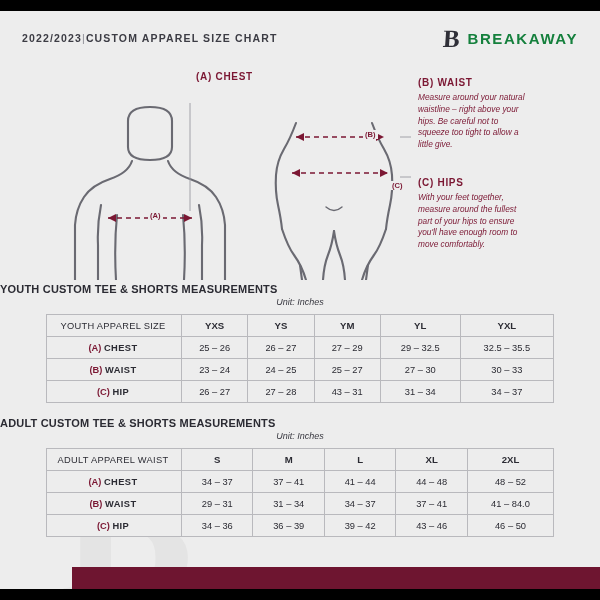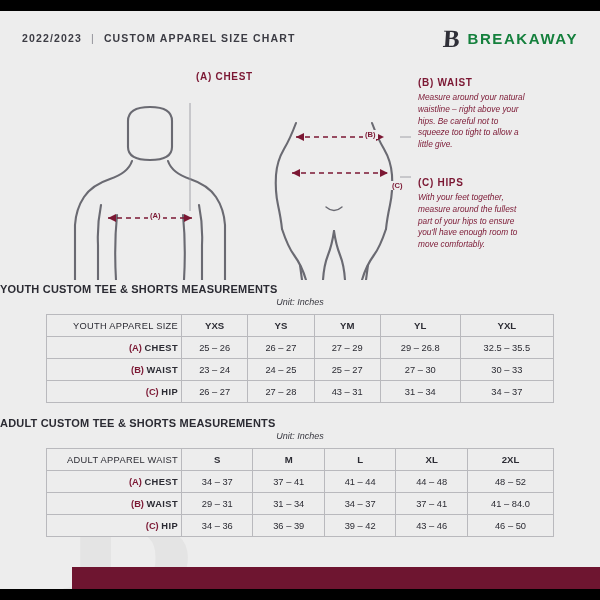--- a/index.html
+++ b/index.html
@@ -39,21 +39,20 @@
     position: absolute;
     left: 0; top: 0;
     width: 600px; height: 54px;
     display: flex;
     align-items: center;
     padding: 0 22px;
   }
   .header-left {
     display: flex;
     align-items: center;
-    gap: 9px;
     font-size: 10.5px;
     font-weight: bold;
     letter-spacing: 1.15px;
     color: #3c3c44;
     white-space: nowrap;
   }
   .header-left .sep { color: #8b8b93; font-weight: normal; }
   .header-right {
     margin-left: auto;
     display: flex;
@@ -140,21 +139,21 @@
   }
   th, td {
     border: 1px solid #b9b9bd;
     height: 22px;
     font-size: 9.3px;
     color: #2b2b33;
     text-align: center;
     padding: 0 3px;
   }
   th.rowhead, td.rowhead {
-    text-align: right;
+    text-align: center;
     padding-left: 1px;
     width: 135px;
     font-weight: normal;
   }
   th.rowhead { font-size: 9.3px; letter-spacing: 0.3px; }
   th.colhead { font-weight: bold; font-size: 9.6px; }
   td.rowhead .mk {
     color: #7b1733;
     font-weight: bold;
   }
@@ -271,21 +270,21 @@
         </thead>
         <tbody>
           <tr>
             <td class="rowhead">
               <span class="mk">(A)</span>
               <span class="lbl">CHEST</span>
             </td>
             <td>25 – 26</td>
             <td>26 – 27</td>
             <td>27 – 29</td>
-            <td>29 – 26.8</td>
+            <td>29 – 32.5</td>
             <td>32.5 – 35.5</td>
           </tr>
           <tr>
             <td class="rowhead">
               <span class="mk">(B)</span>
               <span class="lbl">WAIST</span>
             </td>
             <td>23 – 24</td>
             <td>24 – 25</td>
             <td>25 – 27</td>

